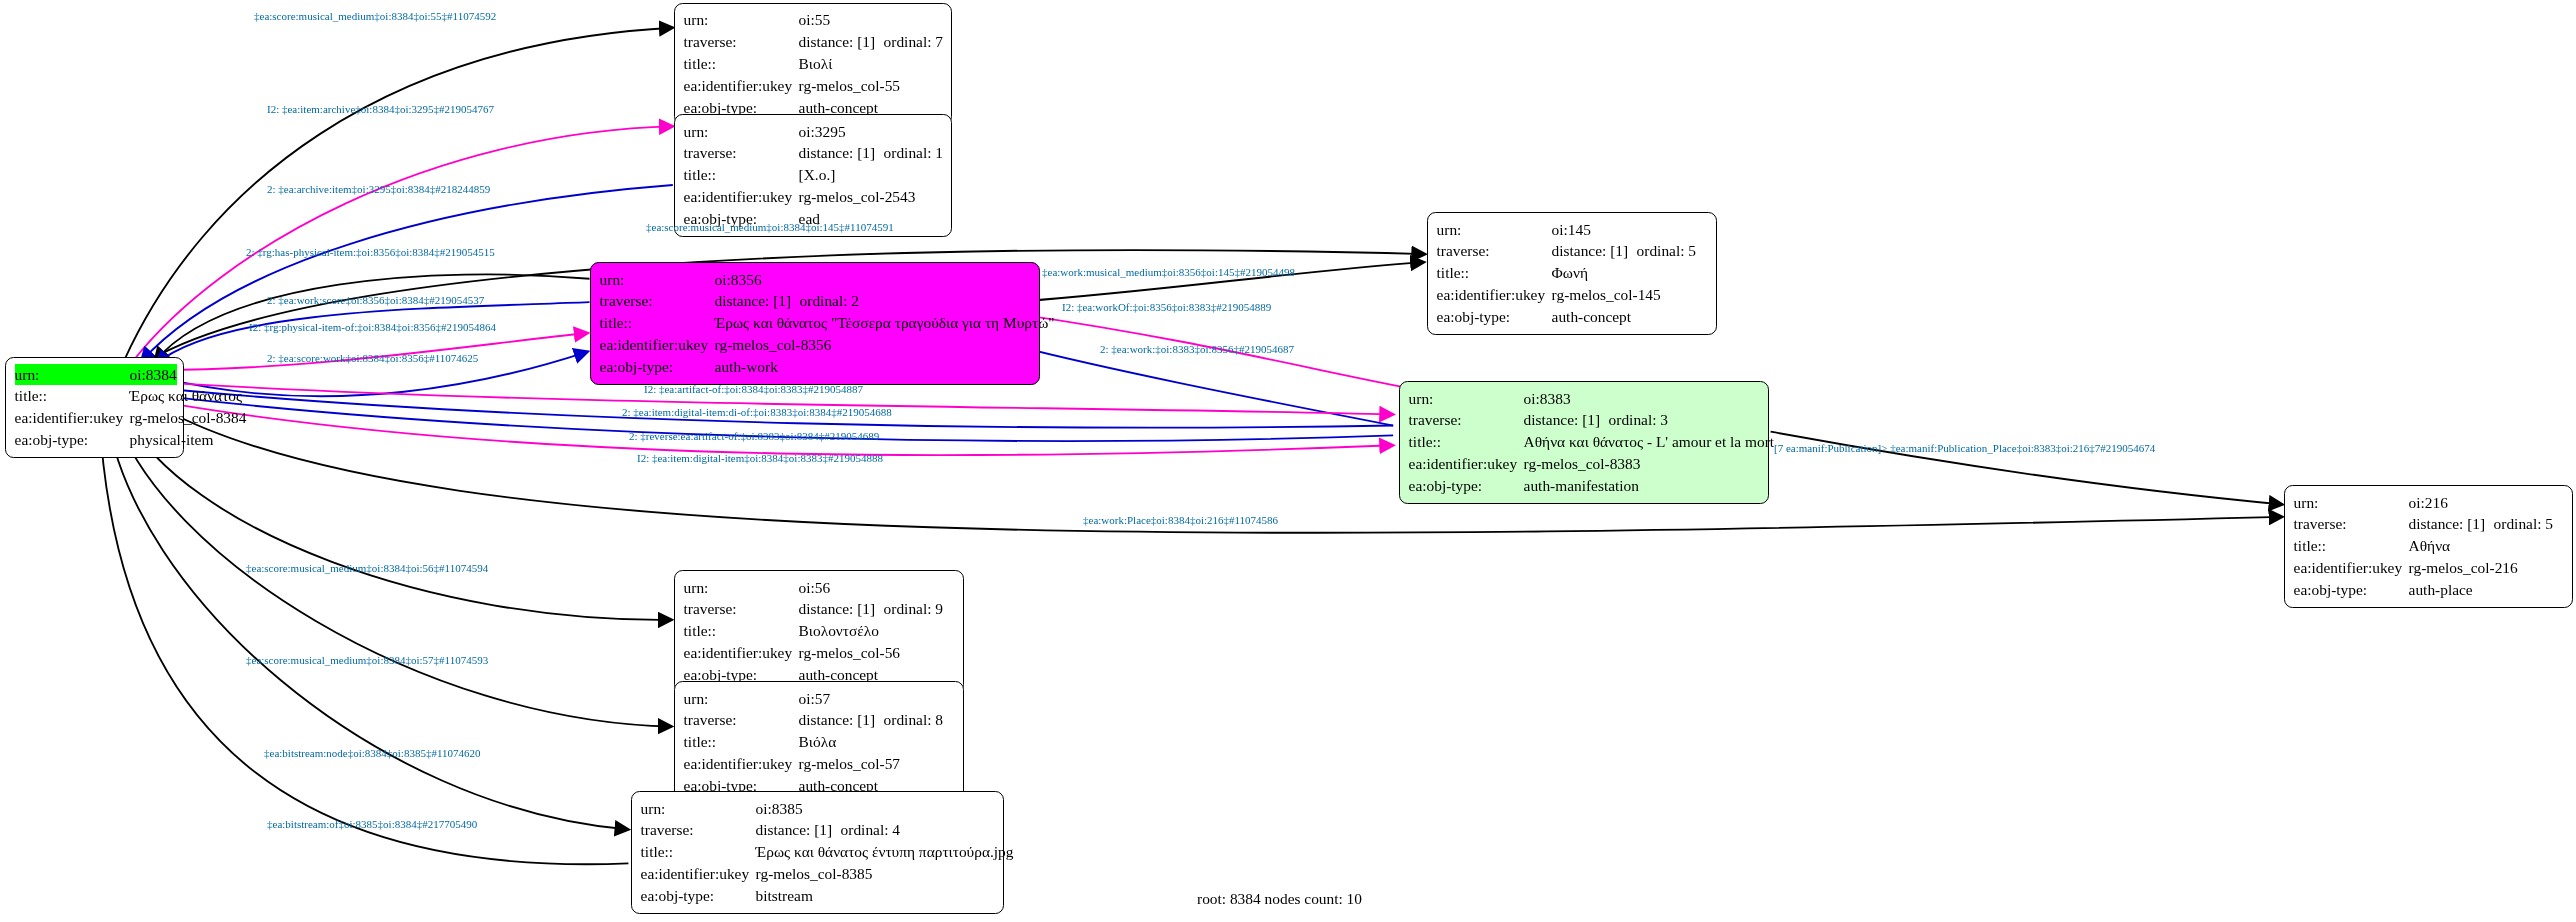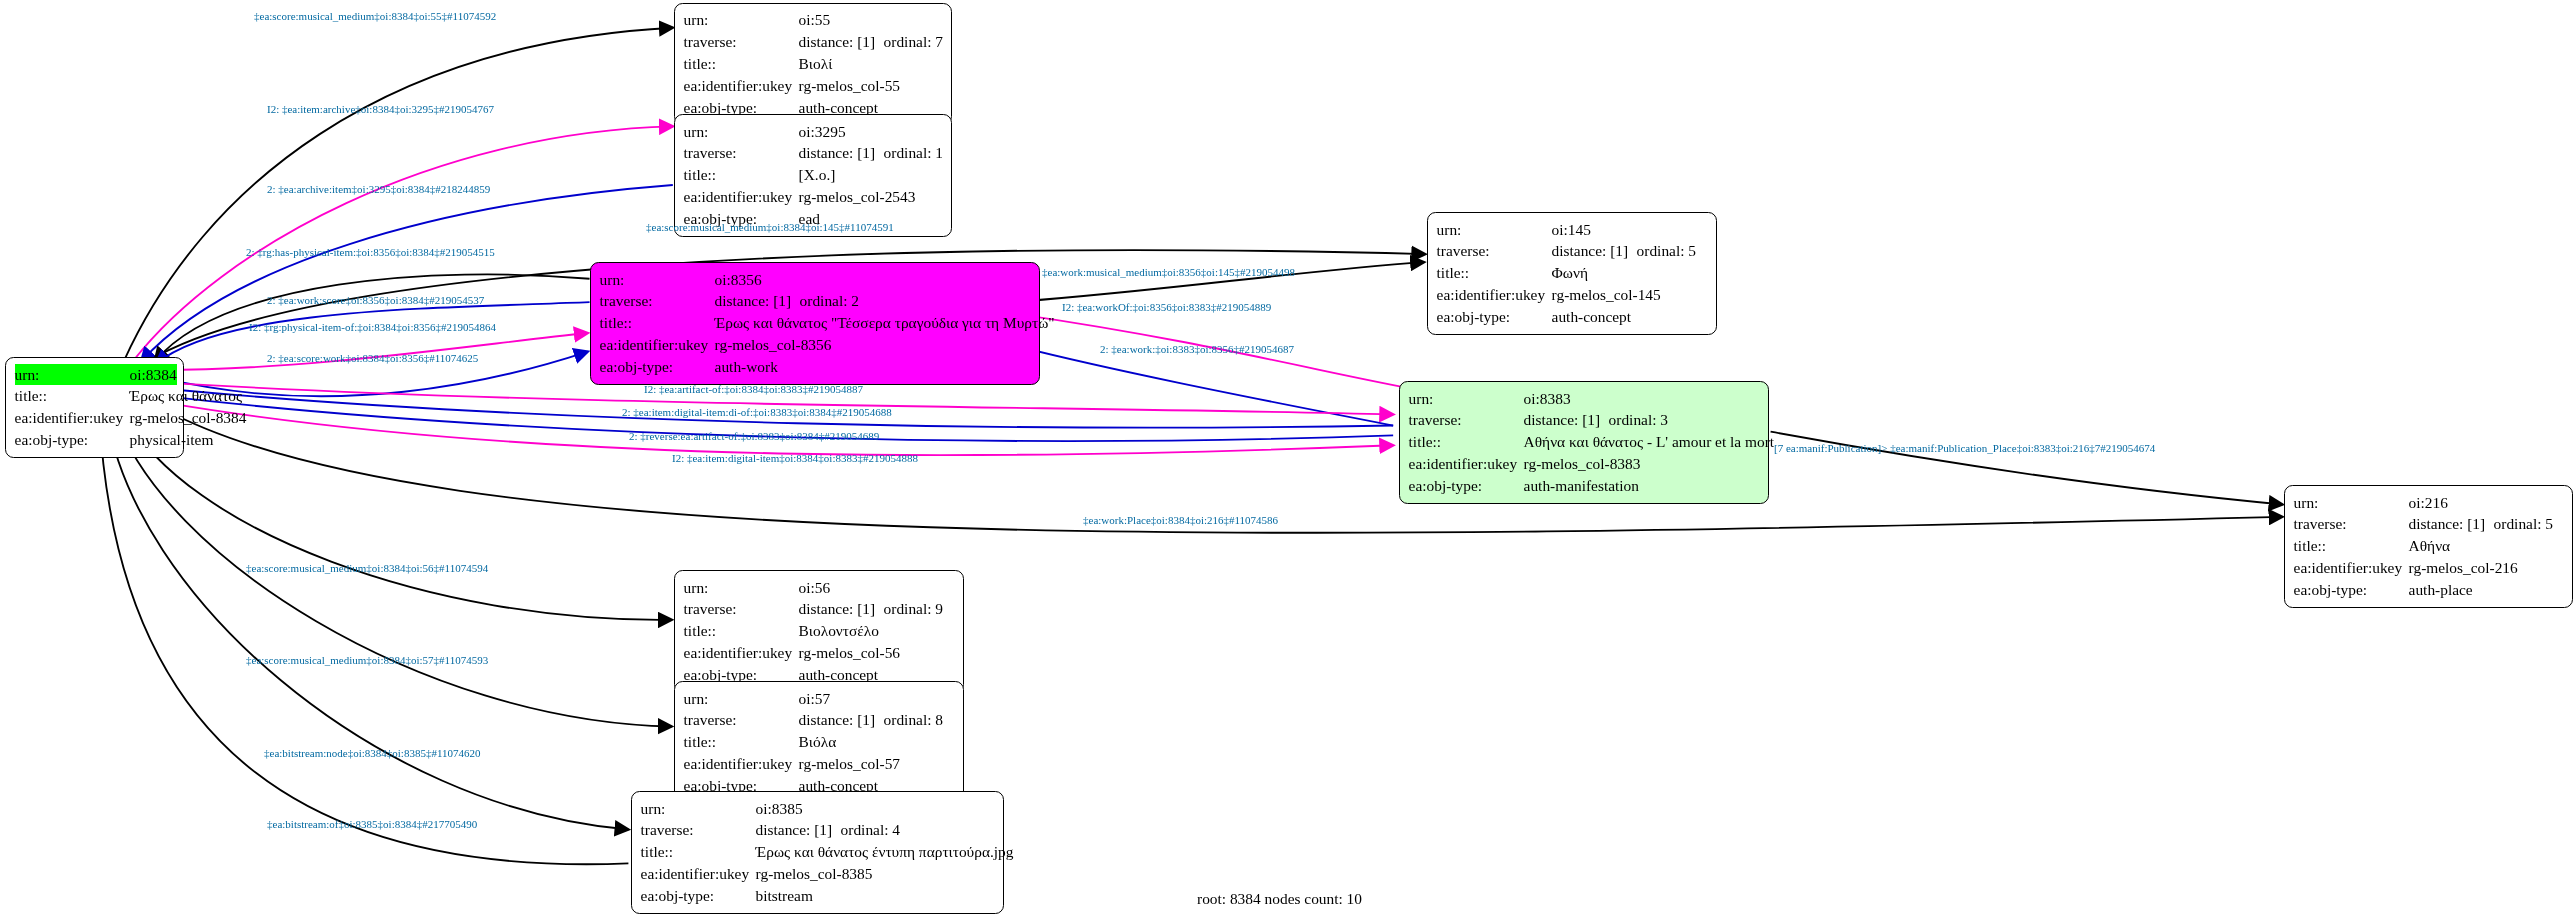--- a/index.html
+++ b/index.html
@@ -344,21 +344,21 @@
   <div class="elabel" style="left:246px;top:247px;">2: ‡rg:has-physical-item:‡oi:8356‡oi:8384‡#219054515</div>
   <div class="elabel" style="left:267px;top:295px;">2: ‡ea:work:score‡oi:8356‡oi:8384‡#219054537</div>
   <div class="elabel" style="left:249px;top:322px;">I2: ‡rg:physical-item-of:‡oi:8384‡oi:8356‡#219054864</div>
   <div class="elabel" style="left:267px;top:353px;">2: ‡ea:score:work‡oi:8384‡oi:8356‡#11074625</div>
   <div class="elabel" style="left:1042px;top:267px;">‡ea:work:musical_medium‡oi:8356‡oi:145‡#219054498</div>
   <div class="elabel" style="left:1062px;top:302px;">I2: ‡ea:workOf:‡oi:8356‡oi:8383‡#219054889</div>
   <div class="elabel" style="left:1100px;top:344px;">2: ‡ea:work:‡oi:8383‡oi:8356‡#219054687</div>
   <div class="elabel" style="left:644px;top:384px;">I2: ‡ea:artifact-of:‡oi:8384‡oi:8383‡#219054887</div>
   <div class="elabel" style="left:622px;top:407px;">2: ‡ea:item:digital-item:di-of:‡oi:8383‡oi:8384‡#219054688</div>
   <div class="elabel" style="left:629px;top:431px;">2: ‡reverse:ea:artifact-of:‡oi:8383‡oi:8384‡#219054689</div>
-  <div class="elabel" style="left:672px;top:453px;">I2: ‡ea:item:digital-item‡oi:8384‡oi:8383‡#219054888</div>
+  <div class="elabel" style="left:637px;top:453px;">I2: ‡ea:item:digital-item‡oi:8384‡oi:8383‡#219054888</div>
   <div class="elabel" style="left:1774px;top:443px;">[7 ea:manif:Publication]&gt; ‡ea:manif:Publication_Place‡oi:8383‡oi:216‡7#219054674</div>
   <div class="elabel" style="left:1083px;top:515px;text-align:center;">‡ea:work:Place‡oi:8384‡oi:216‡#11074586</div>
   <div class="elabel" style="left:246px;top:563px;">‡ea:score:musical_medium‡oi:8384‡oi:56‡#11074594</div>
   <div class="elabel" style="left:246px;top:655px;">‡ea:score:musical_medium‡oi:8384‡oi:57‡#11074593</div>
   <div class="elabel" style="left:264px;top:748px;">‡ea:bitstream:node‡oi:8384‡oi:8385‡#11074620</div>
   <div class="elabel" style="left:267px;top:819px;">‡ea:bitstream:of‡oi:8385‡oi:8384‡#217705490</div>
 
   <div class="footer" style="left:1197px;top:890px;">root: 8384 nodes count: 10</div>
 
 </div>

